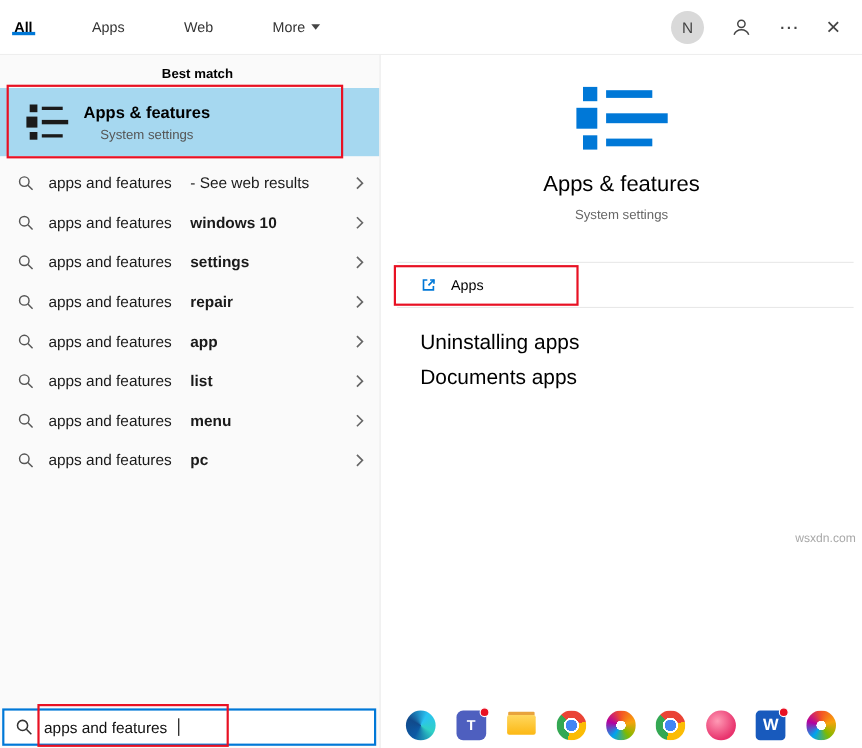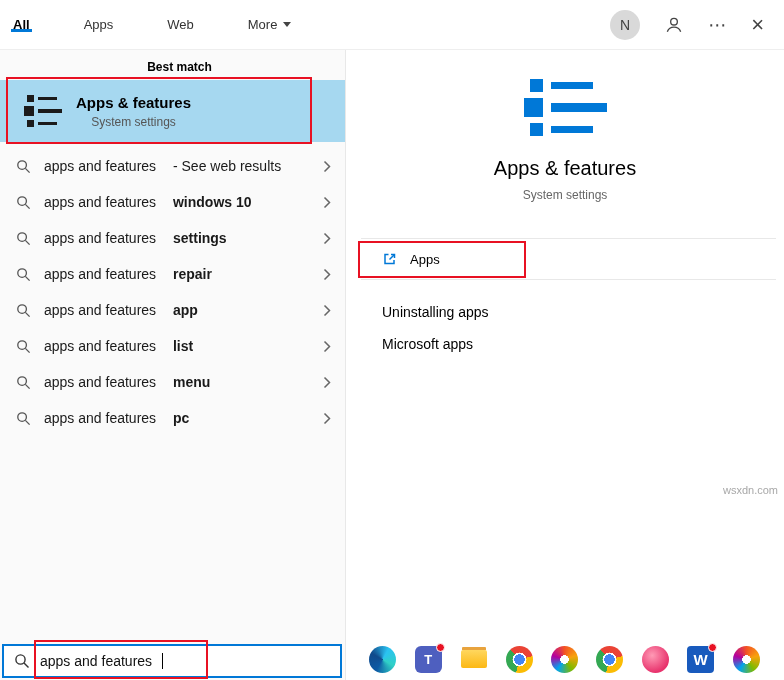--- a/index.html
+++ b/index.html
@@ -75,21 +75,21 @@
   .hero-title { margin-top:18px; font-size:20px; color:#000; }
   .hero-sub { margin-top:8px; font-size:12px; color:#666; }
   .divider { height:1px; background:#e8e8e8; margin:0 8px 0 15px; }
   .divider.d1 { margin-top:36px; }
   .open-row { position:relative; display:flex; align-items:center; gap:12px;
               padding:12px 0 12px 36px; font-size:13px; color:#000; cursor:pointer; }
   .open-annotation { left:12px; top:2px; width:168px; height:37px; }
   .help { padding-left:36px; }
   .help-header { padding-top:32px; font-size:14px; color:#000; }
   .help-links { margin-top:24px; }
-  .help-link { font-size:14px; color:#000; margin-bottom:16px; line-height:16px; cursor:pointer; }
+  .help-link { font-size:19px; color:#000; margin-bottom:16px; line-height:16px; cursor:pointer; }
 
   .watermark { position:absolute; top:484px; right:6px; font-size:11px; color:#a8a8a8; }
 
   
   .taskbar { position:absolute; left:345px; right:0; bottom:0; height:42px; display:flex;
              align-items:center; justify-content:space-evenly; padding:0 6px; }
   .tb-icon { position:relative; width:27px; height:27px; display:flex; align-items:center;
              justify-content:center; color:#fff; font-weight:bold; font-size:14px; cursor:pointer; }
   .tb-badge { position:absolute; right:-3px; top:-3px; width:9px; height:9px; border-radius:50%;
               background:#e81123; border:1px solid #fff; }
@@ -337,21 +337,21 @@
     </span>
     <span>Apps</span>
     <div class="annotation open-annotation"></div>
   </div>
 
   <div class="divider"></div>
 
   <div class="help">
     <div class="help-links">
         <div class="help-link">Uninstalling apps</div>
-        <div class="help-link">Microsoft apps</div>
+        <div class="help-link">Documents apps</div>
       </div>
   </div>
 </div>
 
 <div class="watermark">wsxdn.com</div>
 
 <div class="taskbar">
     <div class="tb-icon ic-edge">
     <span></span>
 

